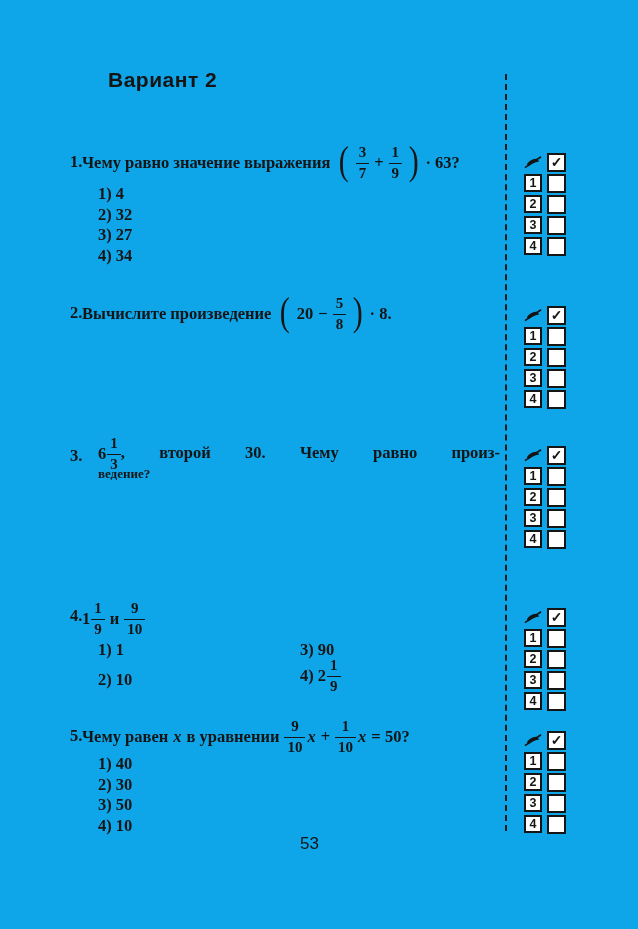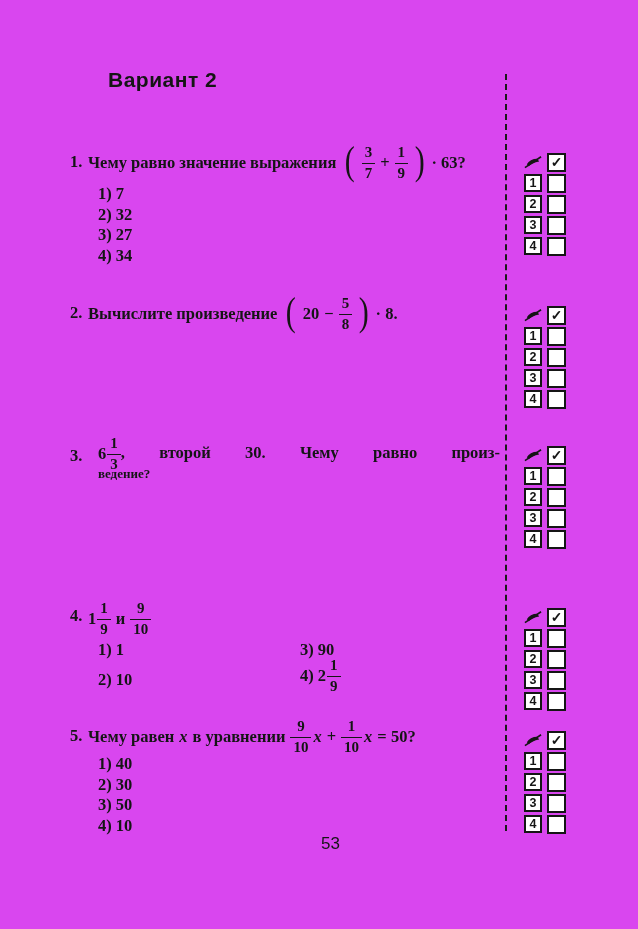--- a/index.html
+++ b/index.html
@@ -1,29 +1,29 @@
 <!DOCTYPE html>
 <html><head>
 <meta charset="utf-8">
 <style>
   html,body {margin:0; padding:0; background:#f2f2f2;}
   .page {
-    position:relative; width:638px; height:929px; background:#d946ef;
+    position:relative; width:638px; height:929px; background:#0ea5e9;
     font-family:"Liberation Serif", serif; color:#151515; overflow:hidden;
   }
   .title {
     position:absolute; left:108px; top:68px;
     font-family:"Liberation Sans", sans-serif; font-weight:bold; font-size:21px;
     letter-spacing:0.5px;
   }
   .qnum {
     position:absolute; left:70px; font-weight:bold; font-size:16.5px; width:24px;
   }
   .qline {
-    position:absolute; left:88px; display:flex; align-items:center; gap:5px;
+    position:absolute; left:82px; display:flex; align-items:center; gap:5px;
     font-weight:bold; font-size:16.5px; white-space:nowrap;justify-content:flex-end;
   }
   .qtext {margin-right:2px;}
   .opts {
     position:absolute; left:98px; font-weight:bold; font-size:16.5px;
     line-height:20.5px;
   }
   .opt-abs {
     position:absolute; font-weight:bold; font-size:16.5px; white-space:nowrap;
   }
@@ -59,21 +59,21 @@
     box-sizing:border-box; width:18px; height:18px; border:2px solid #151515;
     font-family:"Liberation Sans", sans-serif; font-weight:bold; font-size:12.5px;
     display:flex; align-items:center; justify-content:center; background:#fff;
   }
   .cbox {
     box-sizing:border-box; width:19px; height:19px; border:2px solid #151515;
     background:#fff; display:flex; align-items:center; justify-content:center;
     font-family:"Liberation Sans", sans-serif; font-weight:bold; font-size:14px;
   }
   .pagenum {
-    position:absolute; left:300px; top:834px; width:40px; text-align:right;
+    position:absolute; left:300px; top:834px; width:40px; text-align:left;
     font-family:"Liberation Sans", sans-serif; font-size:17px;
   }
 </style>
 </head>
 <body>
 
 <div class="page">
 
   <div class="title">Вариант 2</div>
 
@@ -87,21 +87,21 @@
     </span>
     <span>+</span>
     <span class="frac">
       <span class="num">1</span>
       <span class="den">9</span>
     </span>
     <span class="paren">)</span>
     <span>· 63?</span>
   </div>
   <div class="opts" style="top:184px">
-    <div>1) 7</div>
+    <div>1) 4</div>
     <div>2) 32</div>
     <div>3) 27</div>
     <div>4) 34</div>
   </div>
 
   <div class="qnum" style="top:303px">2.</div>
   <div class="qline" style="top:287px; height:54px">
     <span class="qtext">Вычислите произведение</span>
     <span class="paren">(</span>
     <span>20</span>

